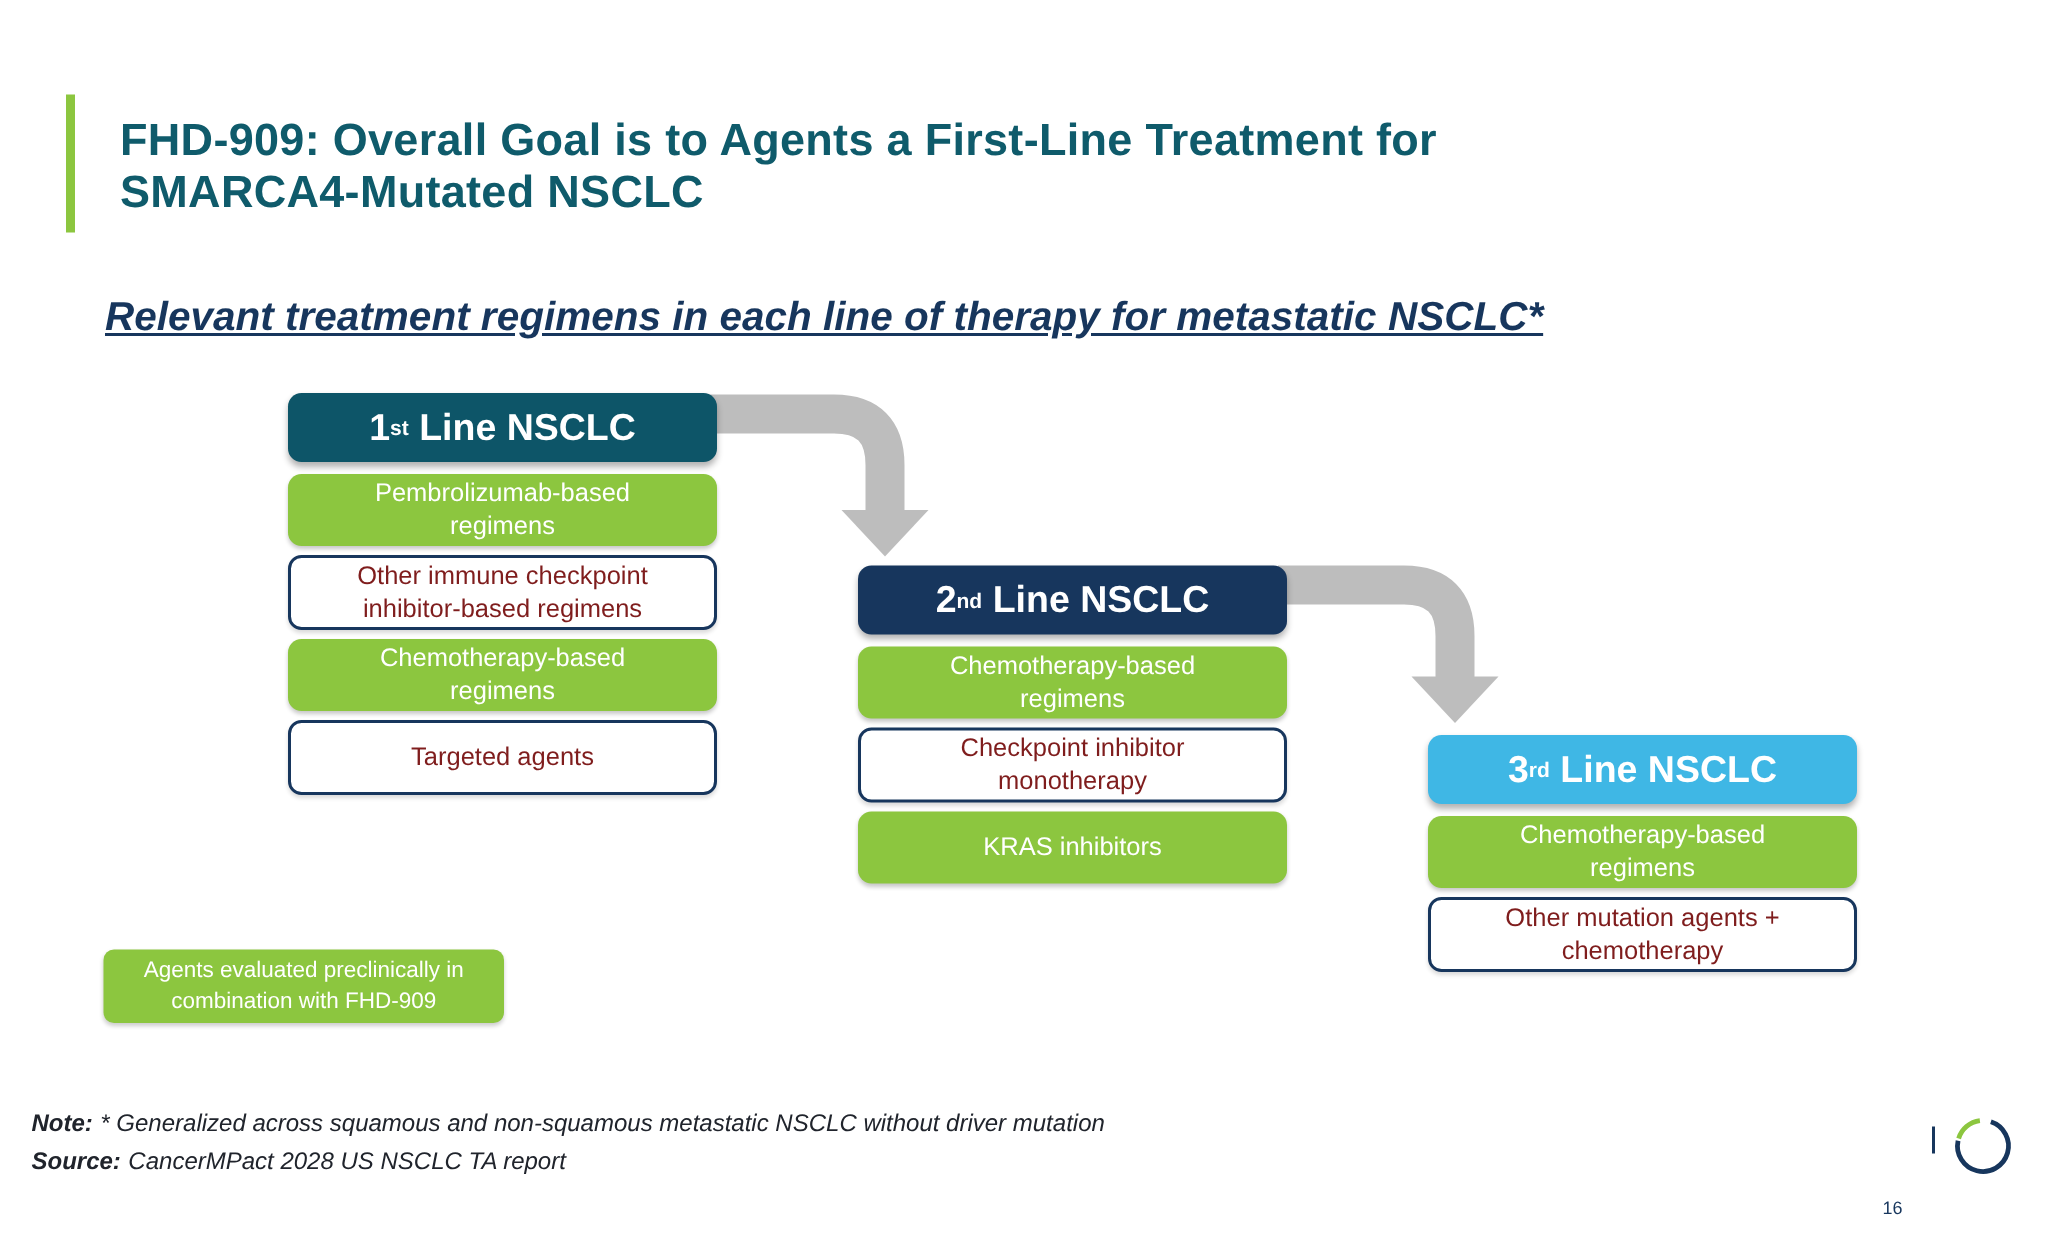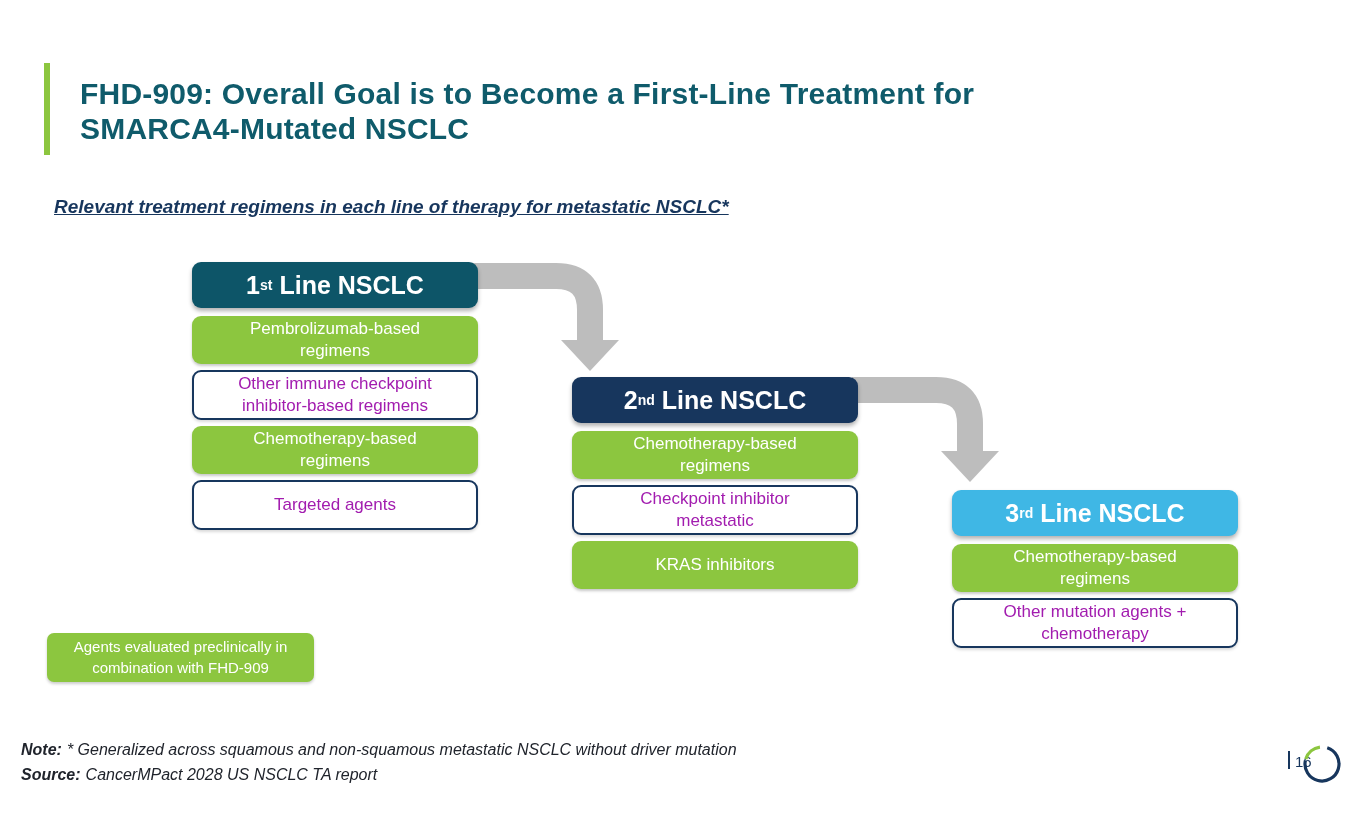--- a/index.html
+++ b/index.html
@@ -25,22 +25,22 @@
     width: 1060px;
     font-size: 30px;
     line-height: 1.17;
     font-weight: bold;
     color: #0f5b6b;
     letter-spacing: 0.2px;
   }
   .title span { display: block; }
   .subtitle {
     position: absolute;
-    left: 54px; top: 196px;
-    font-size: 19px;
+    left: 70px; top: 196px;
+    font-size: 27px;
     font-weight: bold;
     font-style: italic;
     text-decoration: underline;
     color: #17365d;
   }
   .arrows {
     position: absolute;
     left: 0; top: 0;
     width: 1365px; height: 829px;
     pointer-events: none;
@@ -84,27 +84,27 @@
   }
   .box-green {
     background: #8cc63f;
     color: #ffffff;
     height: 48px;
     box-shadow: 0 2px 3px rgba(0,0,0,0.22);
   }
   .box-outline {
     background: #ffffff;
     border: 2px solid #17365d;
-    color: #a21caf;
+    color: #7f1d1d;
     height: 50px;
     box-shadow: 0 2px 3px rgba(0,0,0,0.15);
   }
   .legend {
     position: absolute;
-    left: 47px; top: 633px;
+    left: 69px; top: 633px;
     width: 267px; height: 49px;
     background: #8cc63f;
     border-radius: 7px;
     color: #ffffff;
     font-size: 15px;
     line-height: 1.35;
     display: flex;
     align-items: center;
     justify-content: center;
     text-align: center;
@@ -118,24 +118,23 @@
     font-size: 16px;
     color: #20242c;
     white-space: nowrap;
   }
   .footer-note { top: 741px; }
   .footer-source { top: 766px; }
   .flabel { font-weight: bold; }
   .ftext { margin-left: 5px; }
   .pagenum {
     position: absolute;
-    left: 1255px; top: 753px;
-    font-size: 15px;
+    left: 1255px; top: 798px;
+    font-size: 12px;
     color: #17365d;
-    margin-left: 40px;
   }
   .page-divider {
     position: absolute;
     left: 1288px; top: 751px;
     width: 2px; height: 18px;
     background: #17365d;
   }
   .logo {
     position: absolute;
     left: 1301px; top: 743px;
@@ -143,21 +142,21 @@
   }
 </style>
 </head>
 <body>
 
 <div class="slide">
 
   <div class="accent-bar"></div>
 
   <h1 class="title">
-    <span>FHD-909: Overall Goal is to Become a First-Line Treatment for</span>
+    <span>FHD-909: Overall Goal is to Agents a First-Line Treatment for</span>
     <span>SMARCA4-Mutated NSCLC</span>
   </h1>
 
   <div class="subtitle">Relevant treatment regimens in each line of therapy for metastatic NSCLC*</div>
 
   <svg class="arrows" viewBox="0 0 1365 829" xmlns="http://www.w3.org/2000/svg">
     <g fill="#bdbdbd" stroke="none">
       <path d="M470 276 H556 Q590 276 590 310 V341" fill="none" stroke="#bdbdbd" stroke-width="26"></path>
       <polygon points="561,340 619,340 590,371"></polygon>
     </g>
@@ -179,21 +178,21 @@
     <div class="box box-outline">Targeted agents</div>
   </div>
 
   <div class="col col2">
     <div class="hdr hdr-navy">
       <span>2</span>
         <sup>nd</sup>
         <span class="hrest">Line NSCLC</span>
     </div>
     <div class="box box-green">Chemotherapy-based regimens</div>
-    <div class="box box-outline">Checkpoint inhibitor metastatic</div>
+    <div class="box box-outline">Checkpoint inhibitor monotherapy</div>
     <div class="box box-green">KRAS inhibitors</div>
   </div>
 
   <div class="col col3">
     <div class="hdr hdr-blue">
       <span>3</span>
         <sup>rd</sup>
         <span class="hrest">Line NSCLC</span>
     </div>
     <div class="box box-green">Chemotherapy-based regimens</div>

